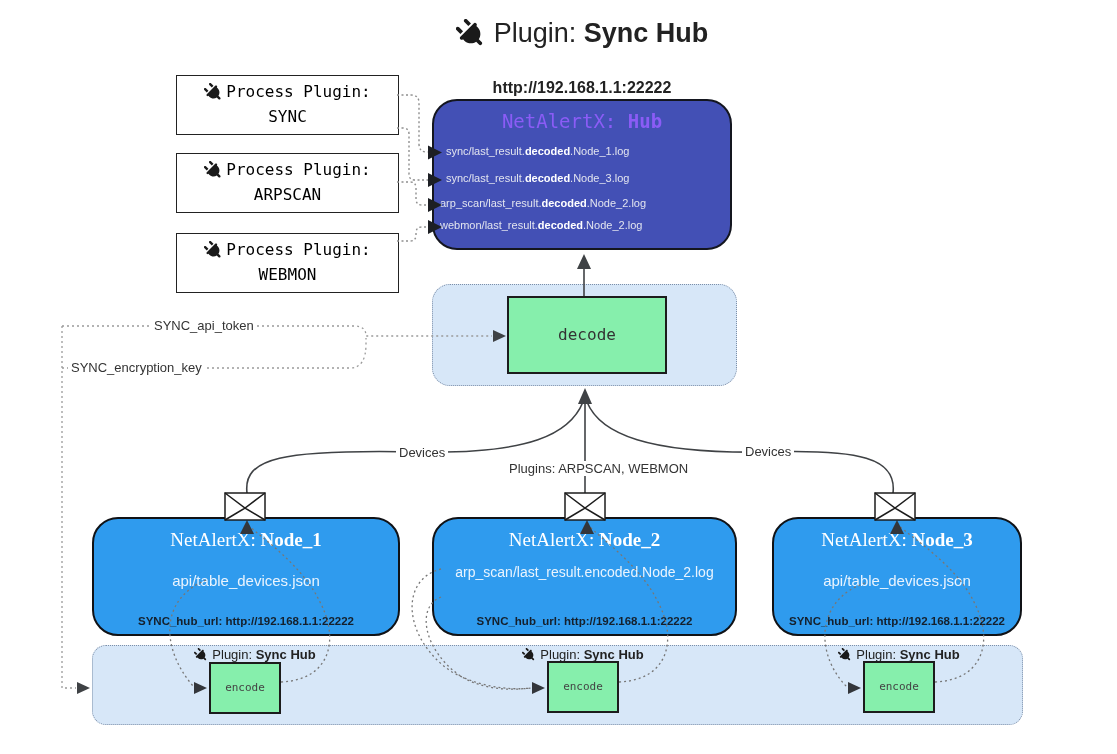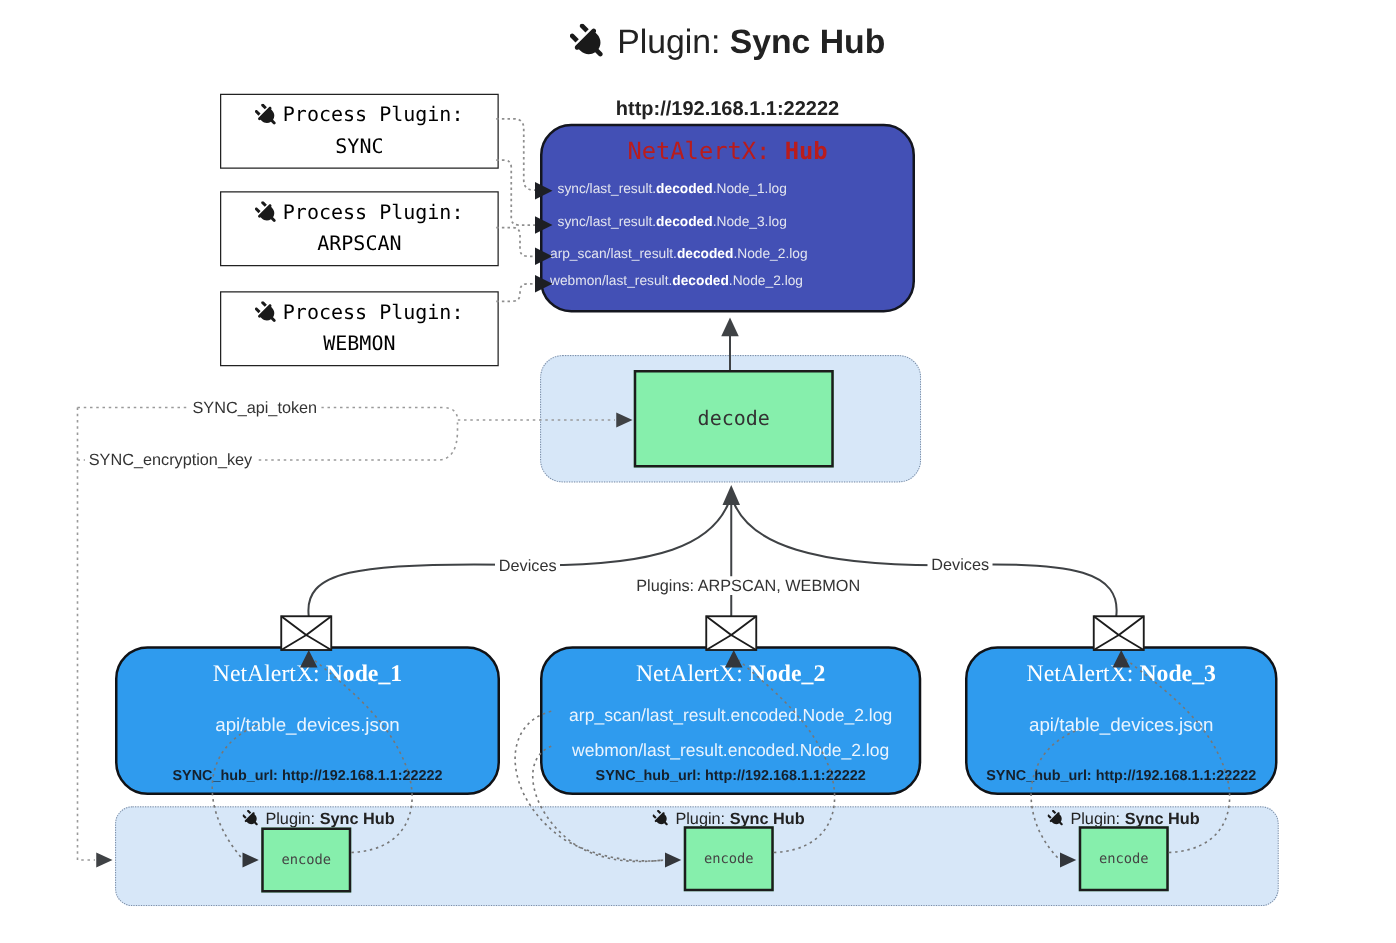--- a/index.html
+++ b/index.html
@@ -13,21 +13,21 @@
   .plug{display:inline-block;vertical-align:middle;}
   
   .proc-box{left:176px;width:221px;height:58px;border:1.6px solid #222;background:#fff;
             font-family:"DejaVu Sans Mono", monospace;font-size:16px;color:#000000;
             display:flex;flex-direction:column;align-items:center;justify-content:center;line-height:1.55;}
   .proc-box .row1{display:flex;align-items:center;gap:3px;}
   
   .hub-url{left:432px;top:79px;width:300px;text-align:center;font-size:16px;color:#222;font-weight:600;}
   .hub-box{left:432px;top:99px;width:300px;height:151px;background:#4350B5;border:2px solid #14161F;
            border-radius:25px;box-sizing:border-box;}
-  .hub-title{left:432px;top:110px;width:300px;text-align:center;color:#b91c1c;
+  .hub-title{left:432px;top:110px;width:300px;text-align:center;color:#8b5cf6;
              font-family:"DejaVu Sans Mono", monospace;font-size:19px;}
   .hub-log{position:absolute;font-size:11px;color:#E2E4EF;white-space:nowrap;}
   .hub-log b{color:#fff;}
   
   .panel{background:#D7E7F8;border:1.6px dotted #7D8FA8;box-sizing:border-box;}
   .decode-panel{left:432px;top:284px;width:305px;height:102px;border-radius:18px;}
   .white-op{background:#86efac;border:2px solid #1C1C1C;box-sizing:border-box;text-align:center;
             font-family:"DejaVu Sans Mono", monospace;color:#333;}
   .decode-box{left:507px;top:296px;width:160px;height:78px;font-size:16px;line-height:74px;}
   
@@ -118,21 +118,20 @@
   <div class="line-label" style="left:506px;top:461px;">Plugins: ARPSCAN, WEBMON</div>
 
   <div class="abs node-box" style="left:92px;width:308px;">
     <div class="node-title"><span>NetAlertX: </span><b>Node_1</b></div>
     <div class="node-line" style="top:53px;font-size:15px;">api/table_devices.json</div>
     <div class="node-url">SYNC_hub_url: http://192.168.1.1:22222</div>
   </div>
   <div class="abs node-box" style="left:432px;width:305px;">
     <div class="node-title"><span>NetAlertX: </span><b>Node_2</b></div>
     <div class="node-line" style="top:45px;">arp_scan/last_result.encoded.Node_2.log</div>
-    <div class="node-line" style="top:73px;">webmon/last_result.encoded.Node_2.log</div>
     <div class="node-url">SYNC_hub_url: http://192.168.1.1:22222</div>
   </div>
   <div class="abs node-box" style="left:772px;width:250px;">
     <div class="node-title"><span>NetAlertX: </span><b>Node_3</b></div>
     <div class="node-line" style="top:53px;font-size:15px;">api/table_devices.json</div>
     <div class="node-url">SYNC_hub_url: http://192.168.1.1:22222</div>
   </div>
 
   <div class="abs panel bottom-bar"></div>
 

